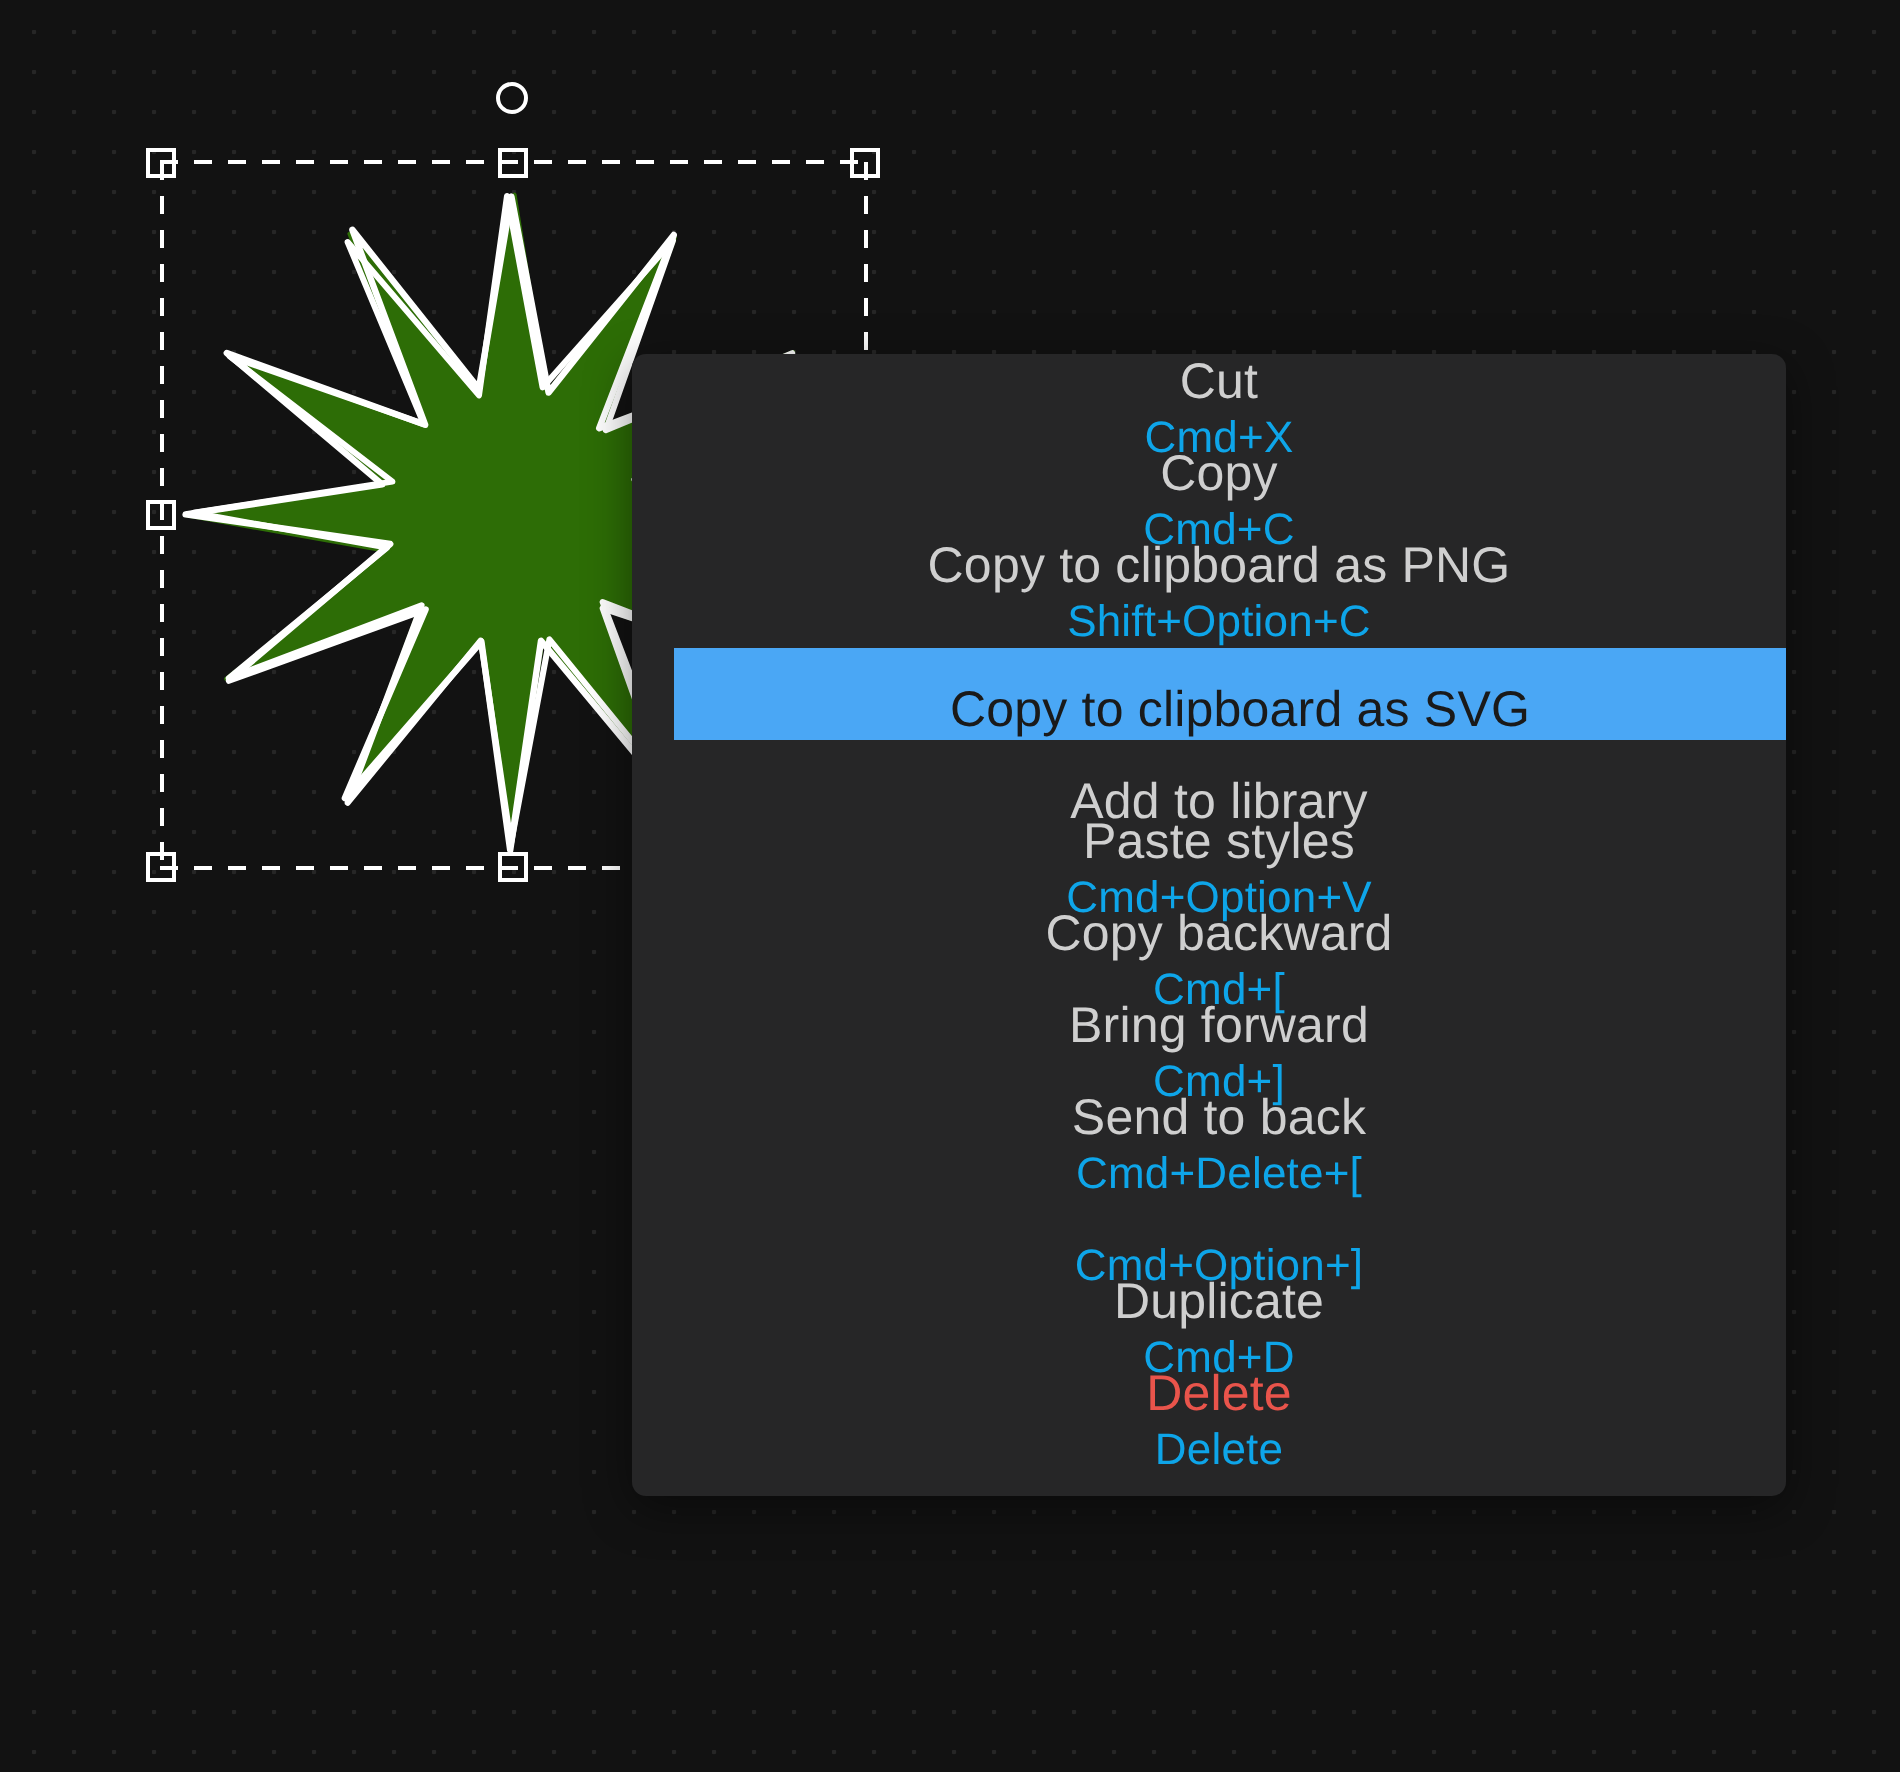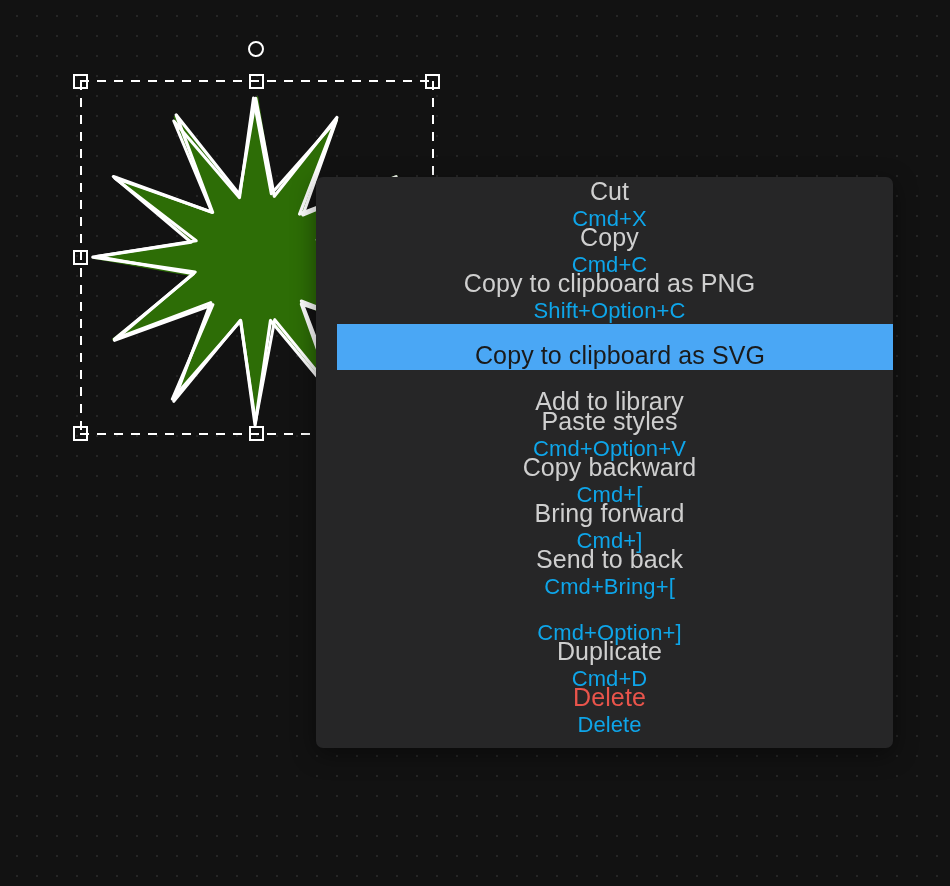--- a/index.html
+++ b/index.html
@@ -179,21 +179,21 @@
       <div class="menu-item">
         <span class="menu-label">Copy backward</span>
         <span class="menu-shortcut">Cmd+[</span>
       </div>
       <div class="menu-item">
         <span class="menu-label">Bring forward</span>
         <span class="menu-shortcut">Cmd+]</span>
       </div>
       <div class="menu-item">
         <span class="menu-label">Send to back</span>
-        <span class="menu-shortcut">Cmd+Bring+[</span>
+        <span class="menu-shortcut">Cmd+Delete+[</span>
       </div>
       <div class="menu-item">
         <span class="menu-shortcut">Cmd+Option+]</span>
       </div>
       <div class="menu-item">
         <span class="menu-label">Duplicate</span>
         <span class="menu-shortcut">Cmd+D</span>
       </div>
       <div class="menu-item danger">
         <span class="menu-label" style="color: rgb(233, 84, 75);">Delete</span>

